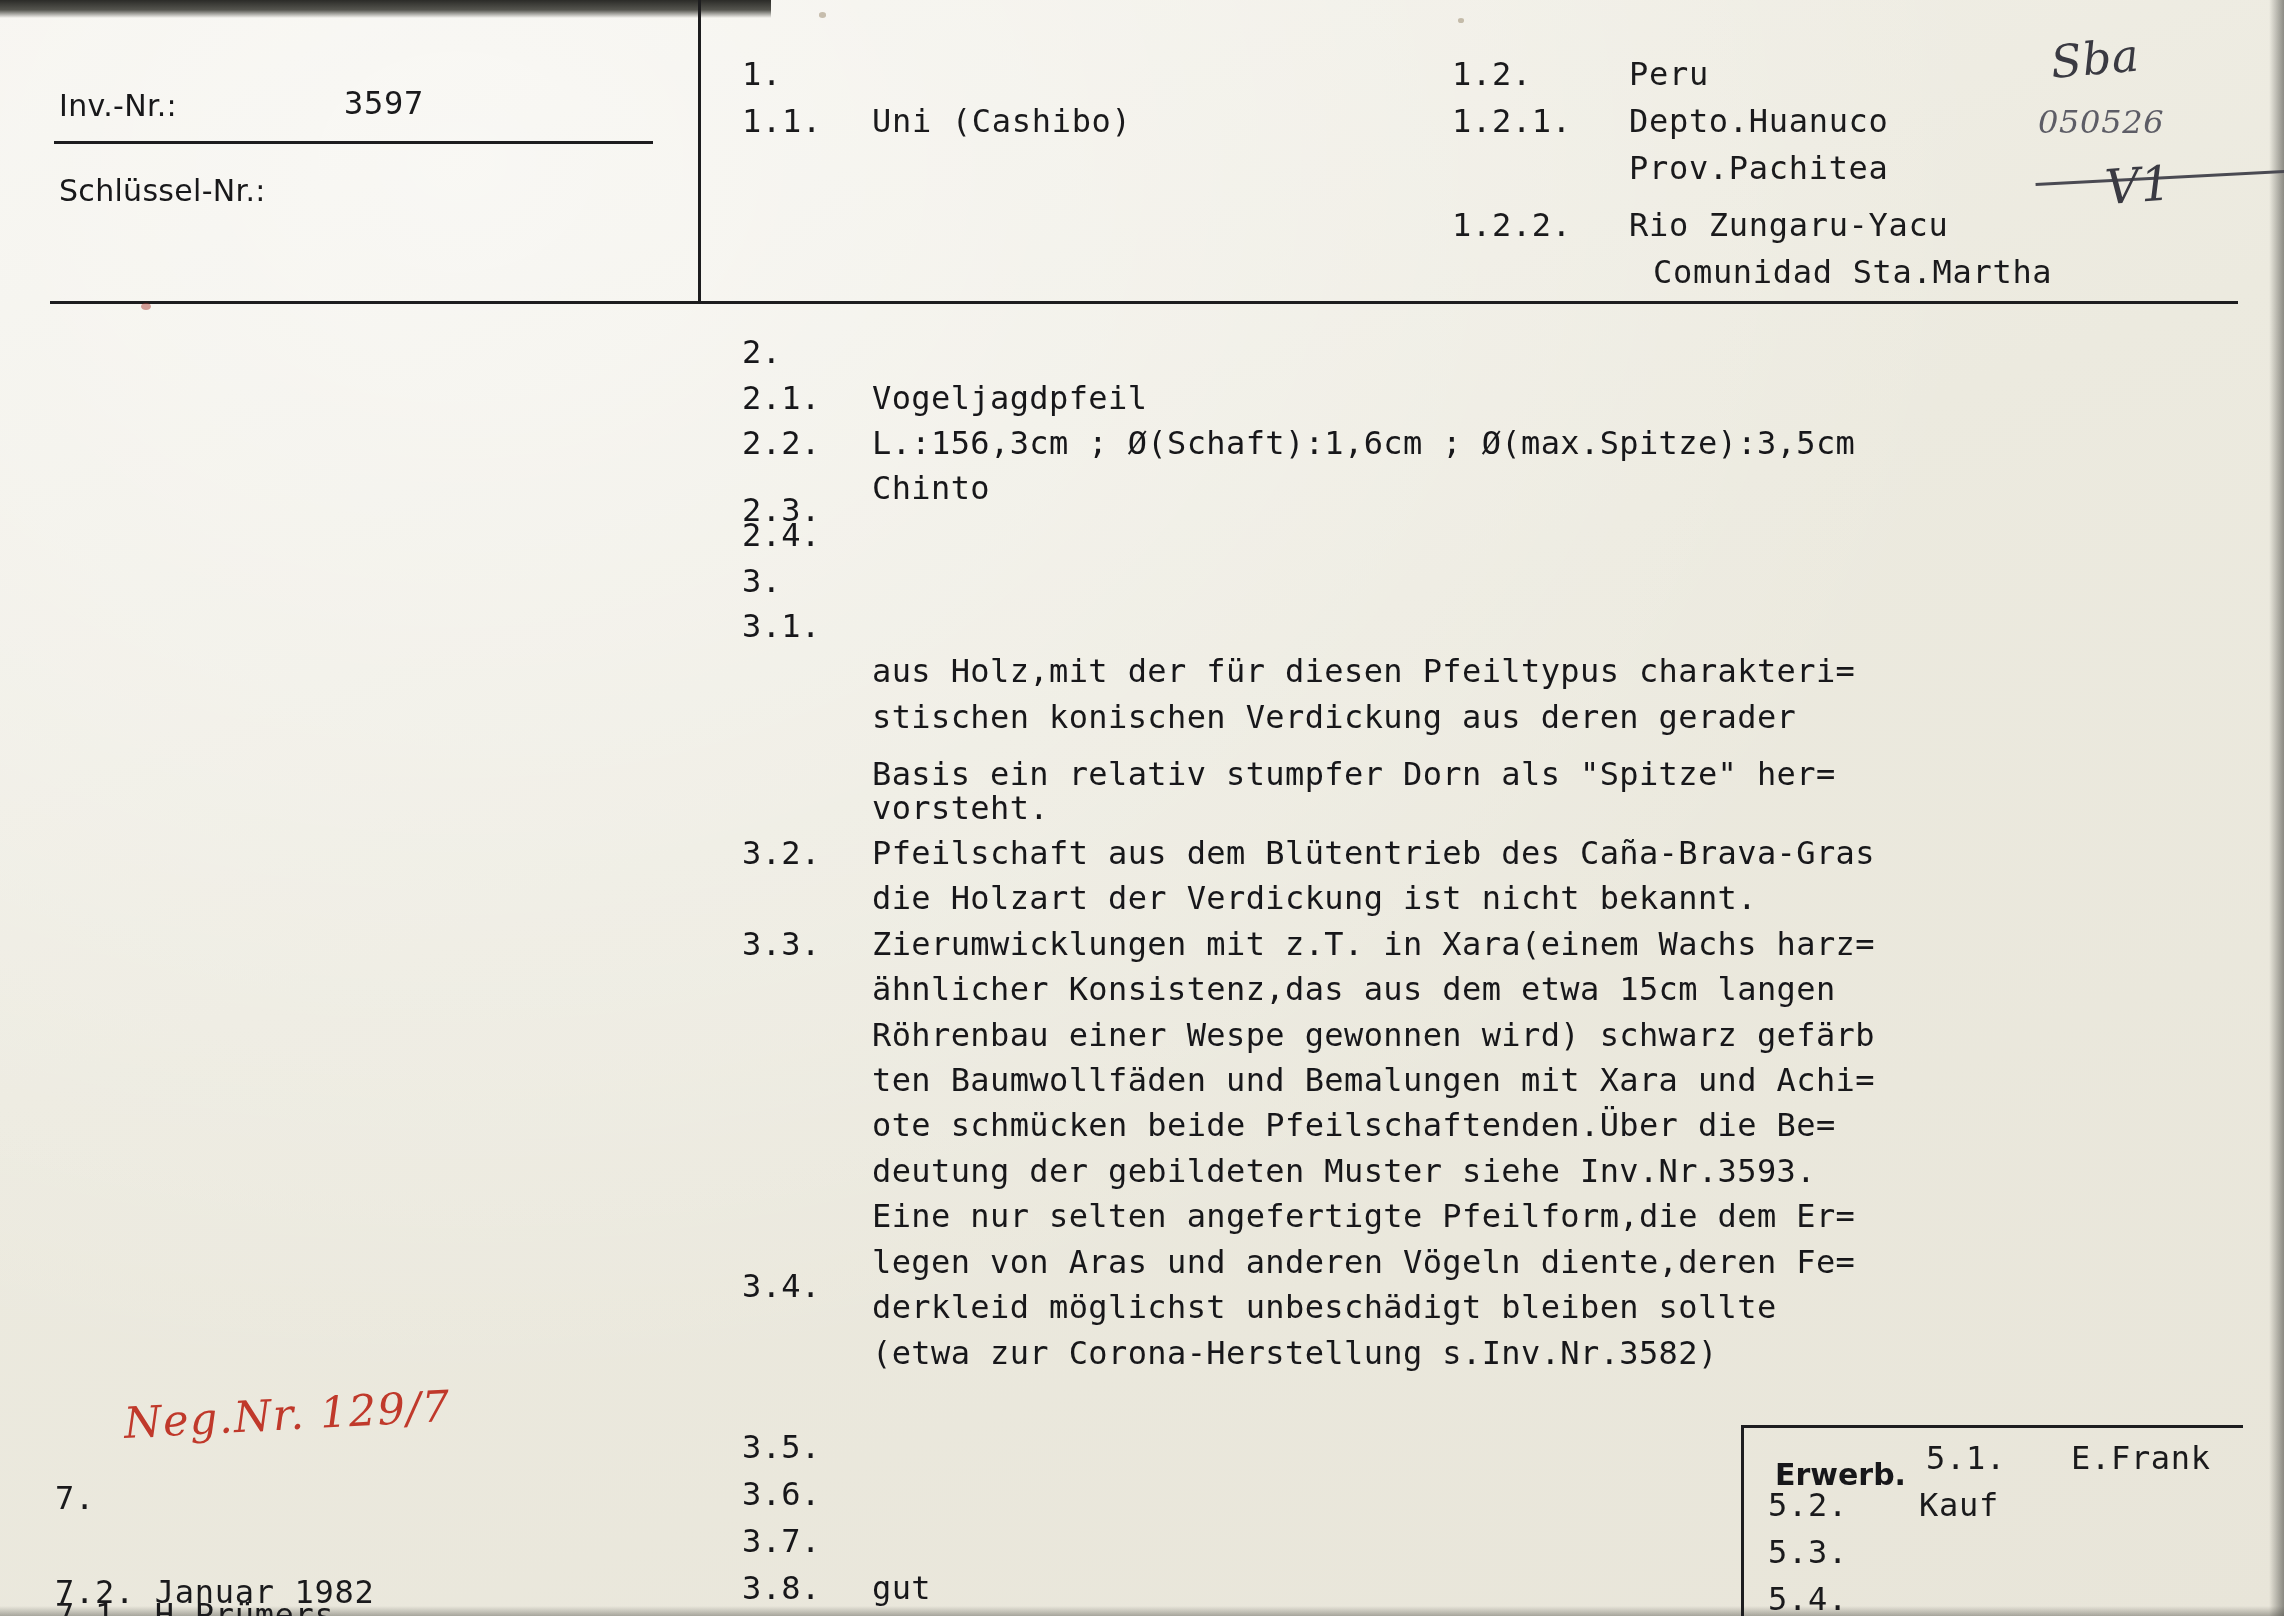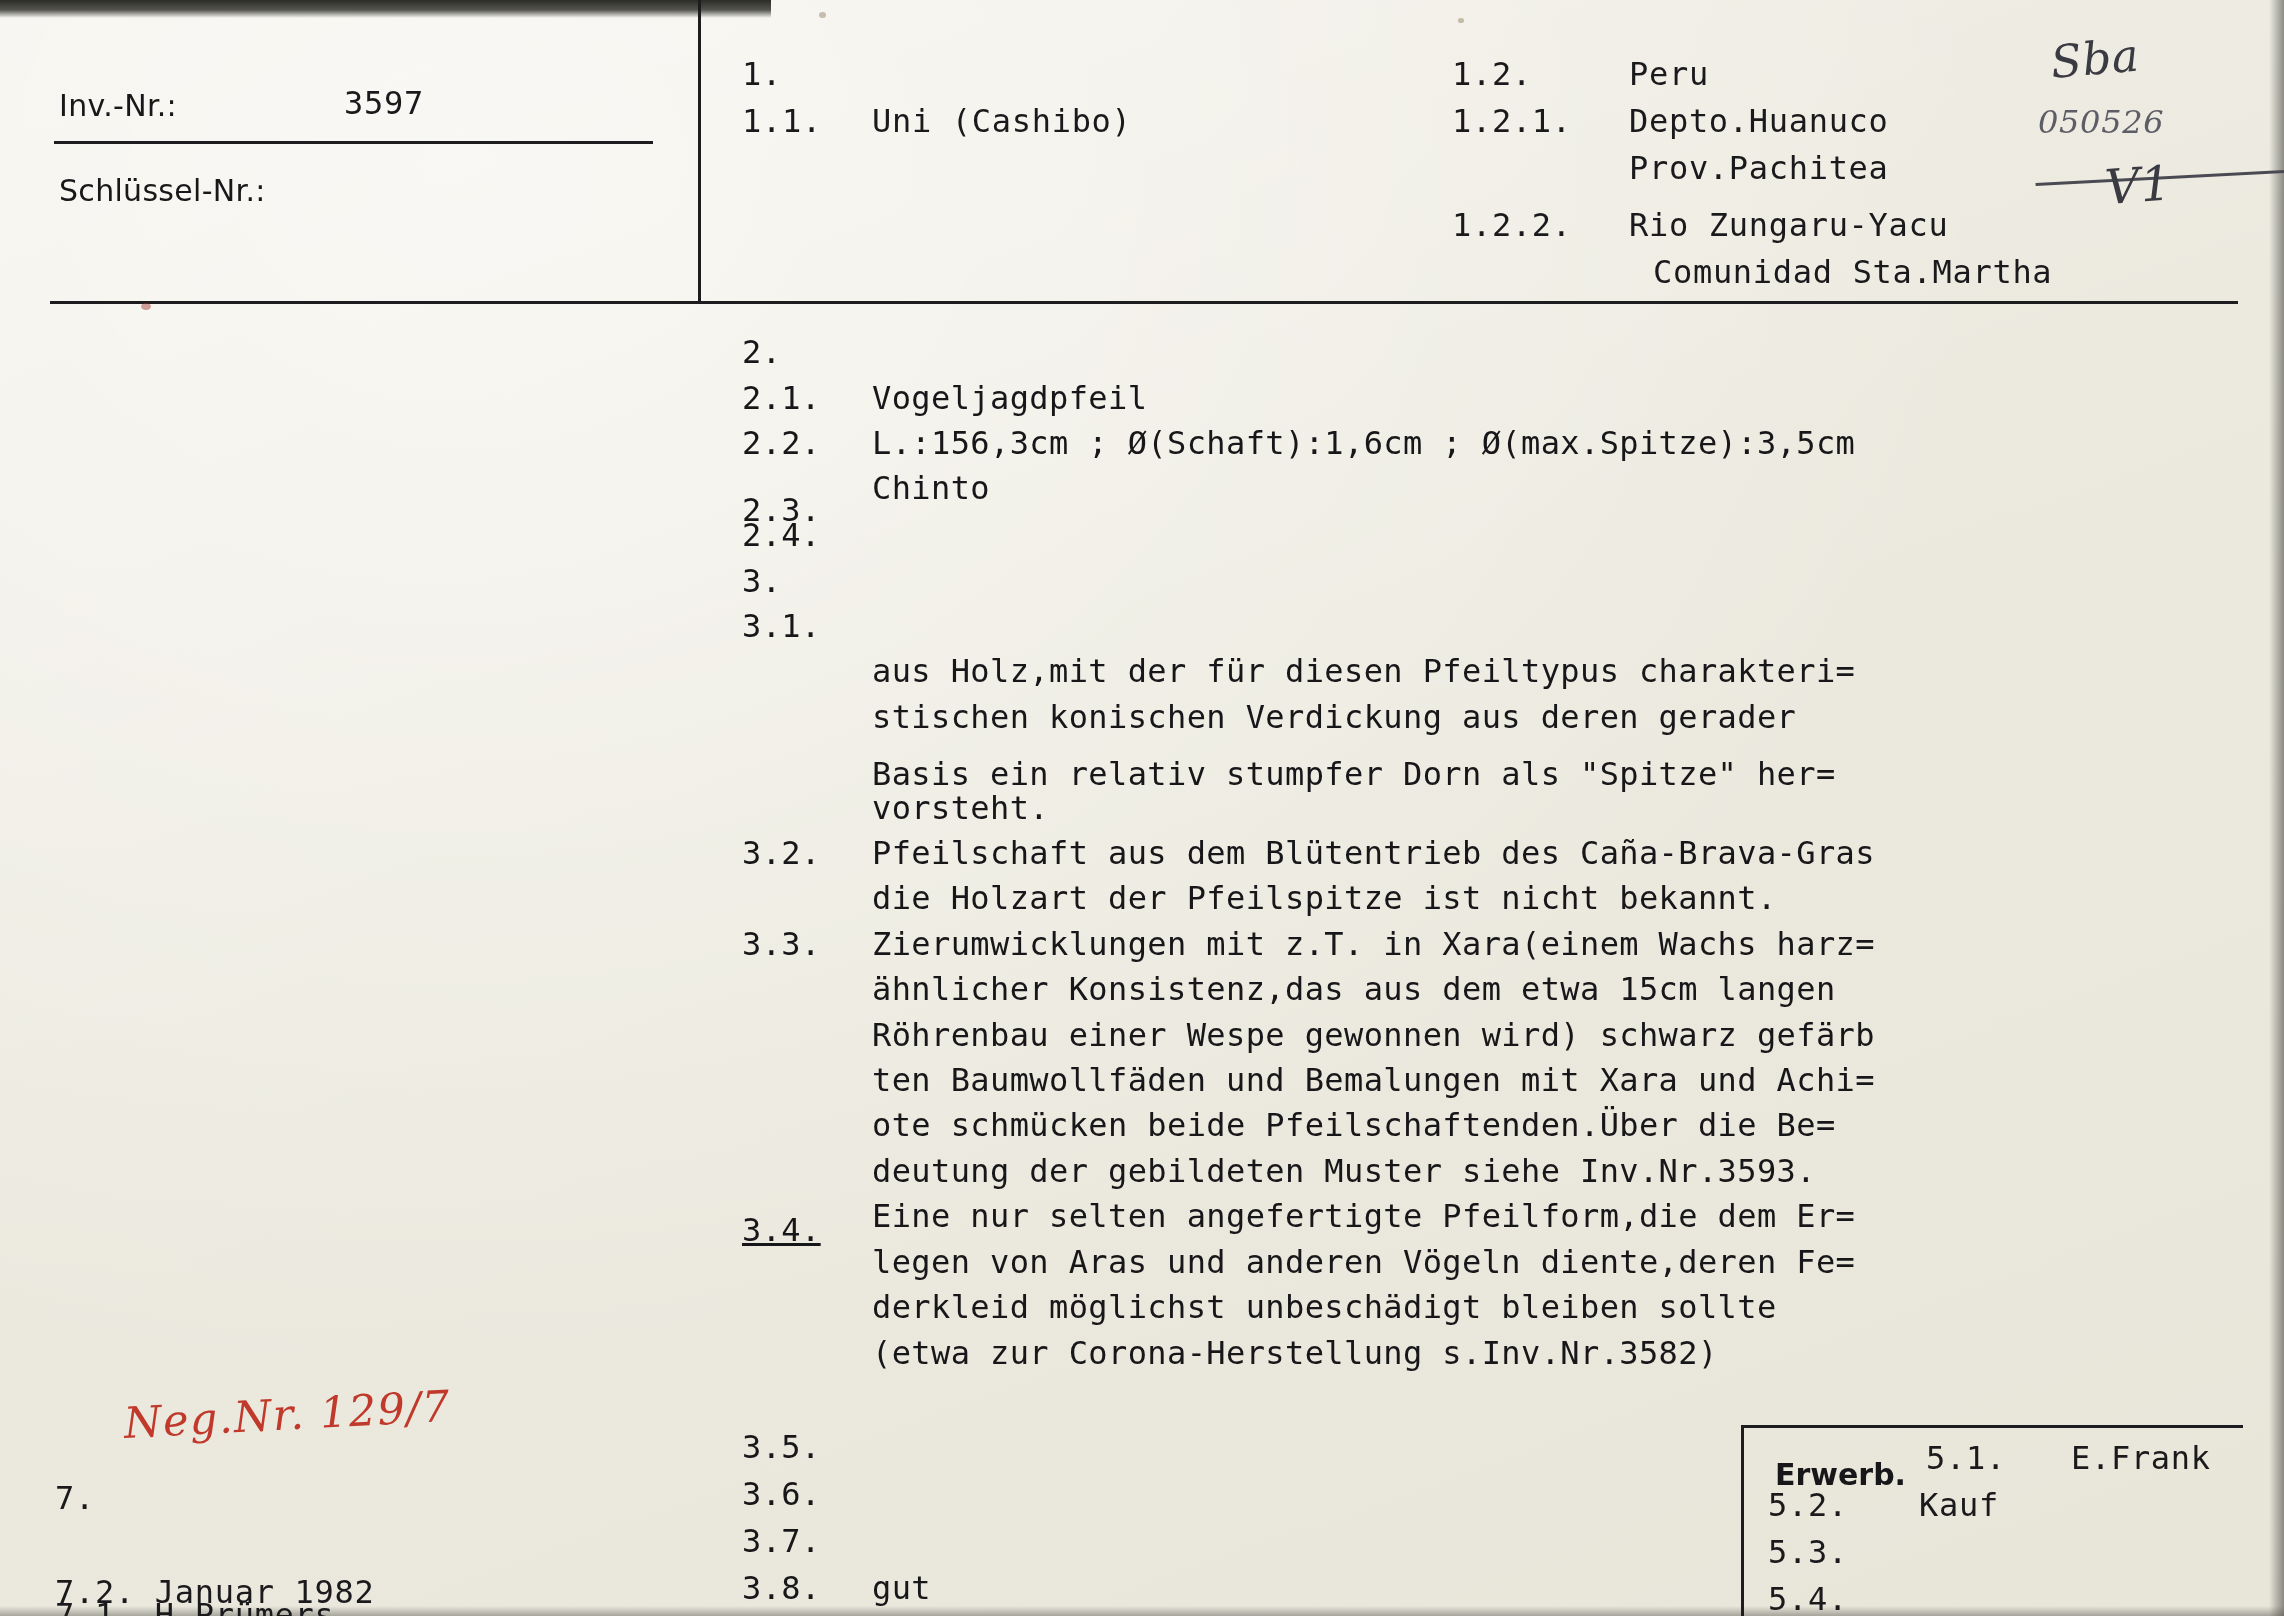--- a/index.html
+++ b/index.html
@@ -196,31 +196,31 @@
   <div class="num-col" style="left:742px; top:559px;">3.</div>
 
   <div class="num-col" style="left:742px; top:604px;">3.1.</div>
   <div class="body-block" style="left:872px; top:649px;">aus Holz,mit der für diesen Pfeiltypus charakteri=</div>
   <div class="body-block" style="left:872px; top:695px;">stischen konischen Verdickung aus deren gerader</div>
   <div class="body-block" style="left:872px; top:752px;">Basis ein relativ stumpfer Dorn als "Spitze" her=</div>
   <div class="body-block" style="left:872px; top:786px;">vorsteht.</div>
 
   <div class="num-col" style="left:742px; top:831px;">3.2.</div>
   <div class="body-block" style="left:872px; top:831px;">Pfeilschaft aus dem Blütentrieb des Caña-Brava-Gras</div>
-  <div class="body-block" style="left:872px; top:876px;">die Holzart der Pfeilspitze ist nicht bekannt.</div>
+  <div class="body-block" style="left:872px; top:876px;">die Holzart der Verdickung ist nicht bekannt.</div>
 
   <div class="num-col" style="left:742px; top:922px;">3.3.</div>
   <div class="body-block" style="left:872px; top:922px;">Zierumwicklungen mit z.T. in Xara(einem Wachs harz=</div>
   <div class="body-block" style="left:872px; top:967px;">ähnlicher Konsistenz,das aus dem etwa 15cm langen</div>
   <div class="body-block" style="left:872px; top:1013px;">Röhrenbau einer Wespe gewonnen wird) schwarz gefärb</div>
   <div class="body-block" style="left:872px; top:1058px;">ten Baumwollfäden und Bemalungen mit Xara und Achi=</div>
   <div class="body-block" style="left:872px; top:1103px;">ote schmücken beide Pfeilschaftenden.Über die Be=</div>
   <div class="body-block" style="left:872px; top:1149px;">deutung der gebildeten Muster siehe Inv.Nr.3593.</div>
 
-  <div class="num-col" style="left:742px; top:1208px;text-decoration:underline;">3.4.</div>
+  <div class="num-col" style="left:742px; top:1264px;">3.4.</div>
   <div class="body-block" style="left:872px; top:1194px;">Eine nur selten angefertigte Pfeilform,die dem Er=</div>
   <div class="body-block" style="left:872px; top:1240px;">legen von Aras und anderen Vögeln diente,deren Fe=</div>
   <div class="body-block" style="left:872px; top:1285px;">derkleid möglichst unbeschädigt bleiben sollte</div>
   <div class="body-block" style="left:872px; top:1331px;">(etwa zur Corona-Herstellung s.Inv.Nr.3582)</div>
 
   <div class="num-col" style="left:742px; top:1425px;">3.5.</div>
   <div class="num-col" style="left:742px; top:1472px;">3.6.</div>
   <div class="num-col" style="left:742px; top:1519px;">3.7.</div>
   <div class="num-col" style="left:742px; top:1566px;">3.8.</div>
   <div class="body-block" style="left:872px; top:1566px;">gut</div>

